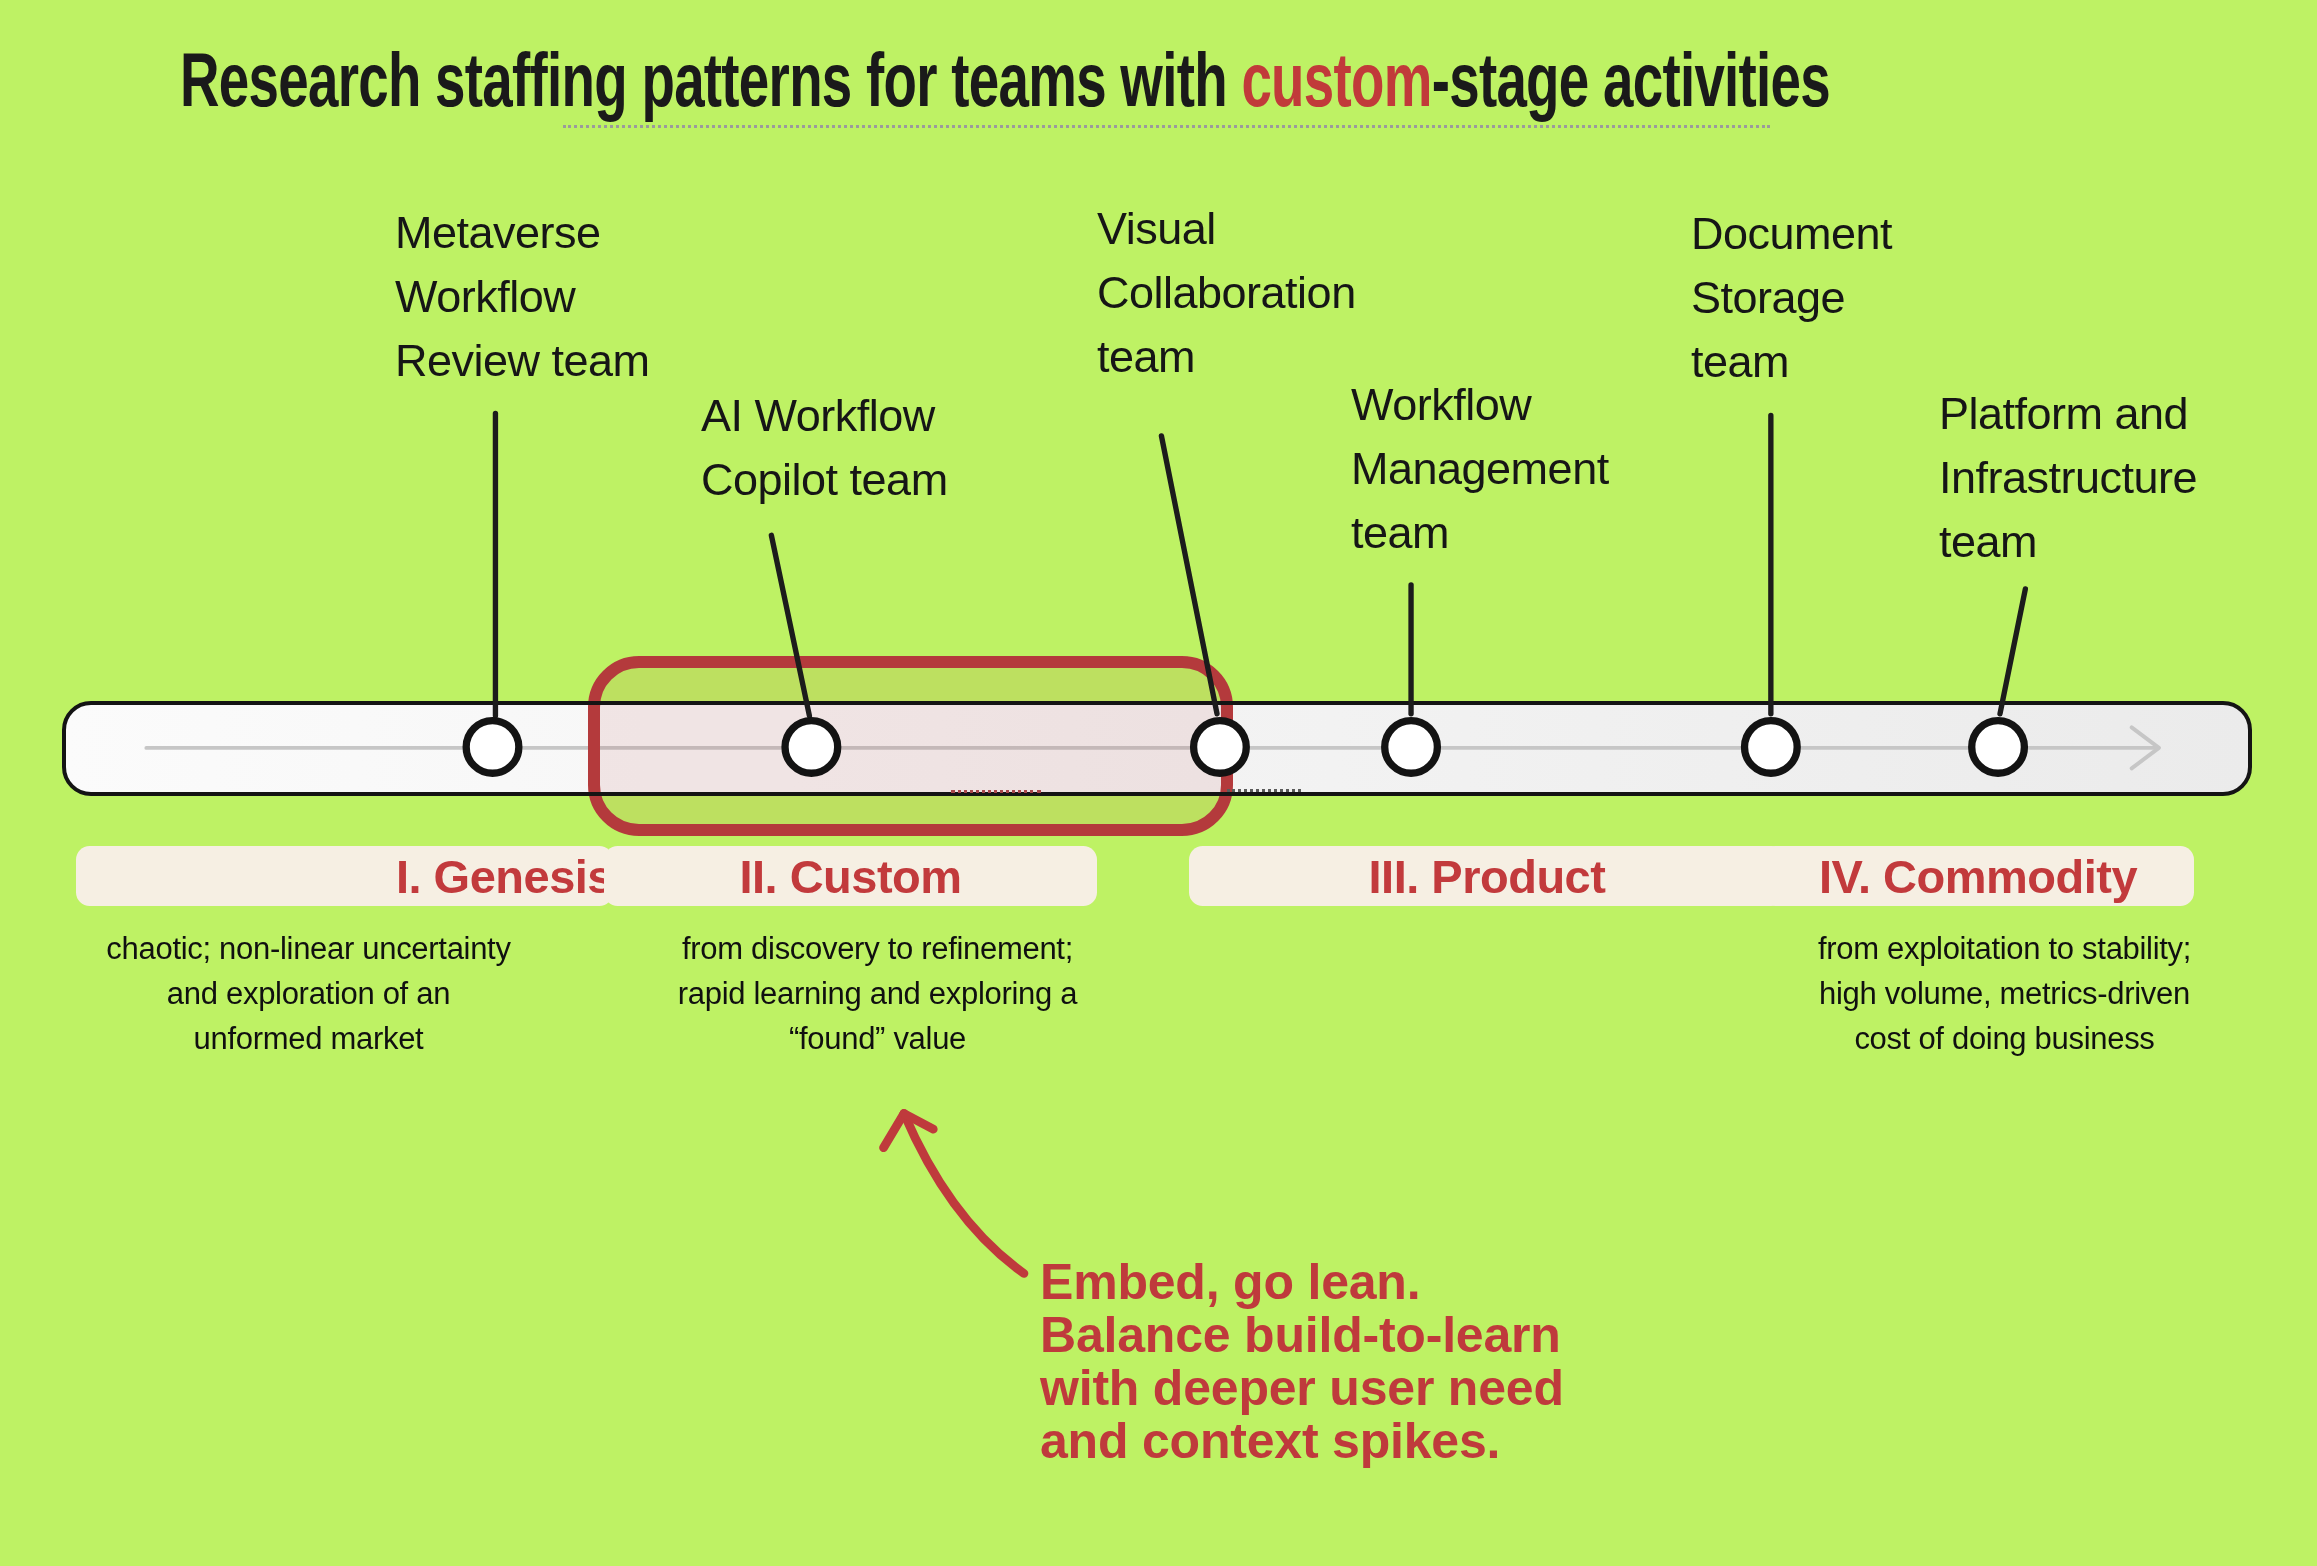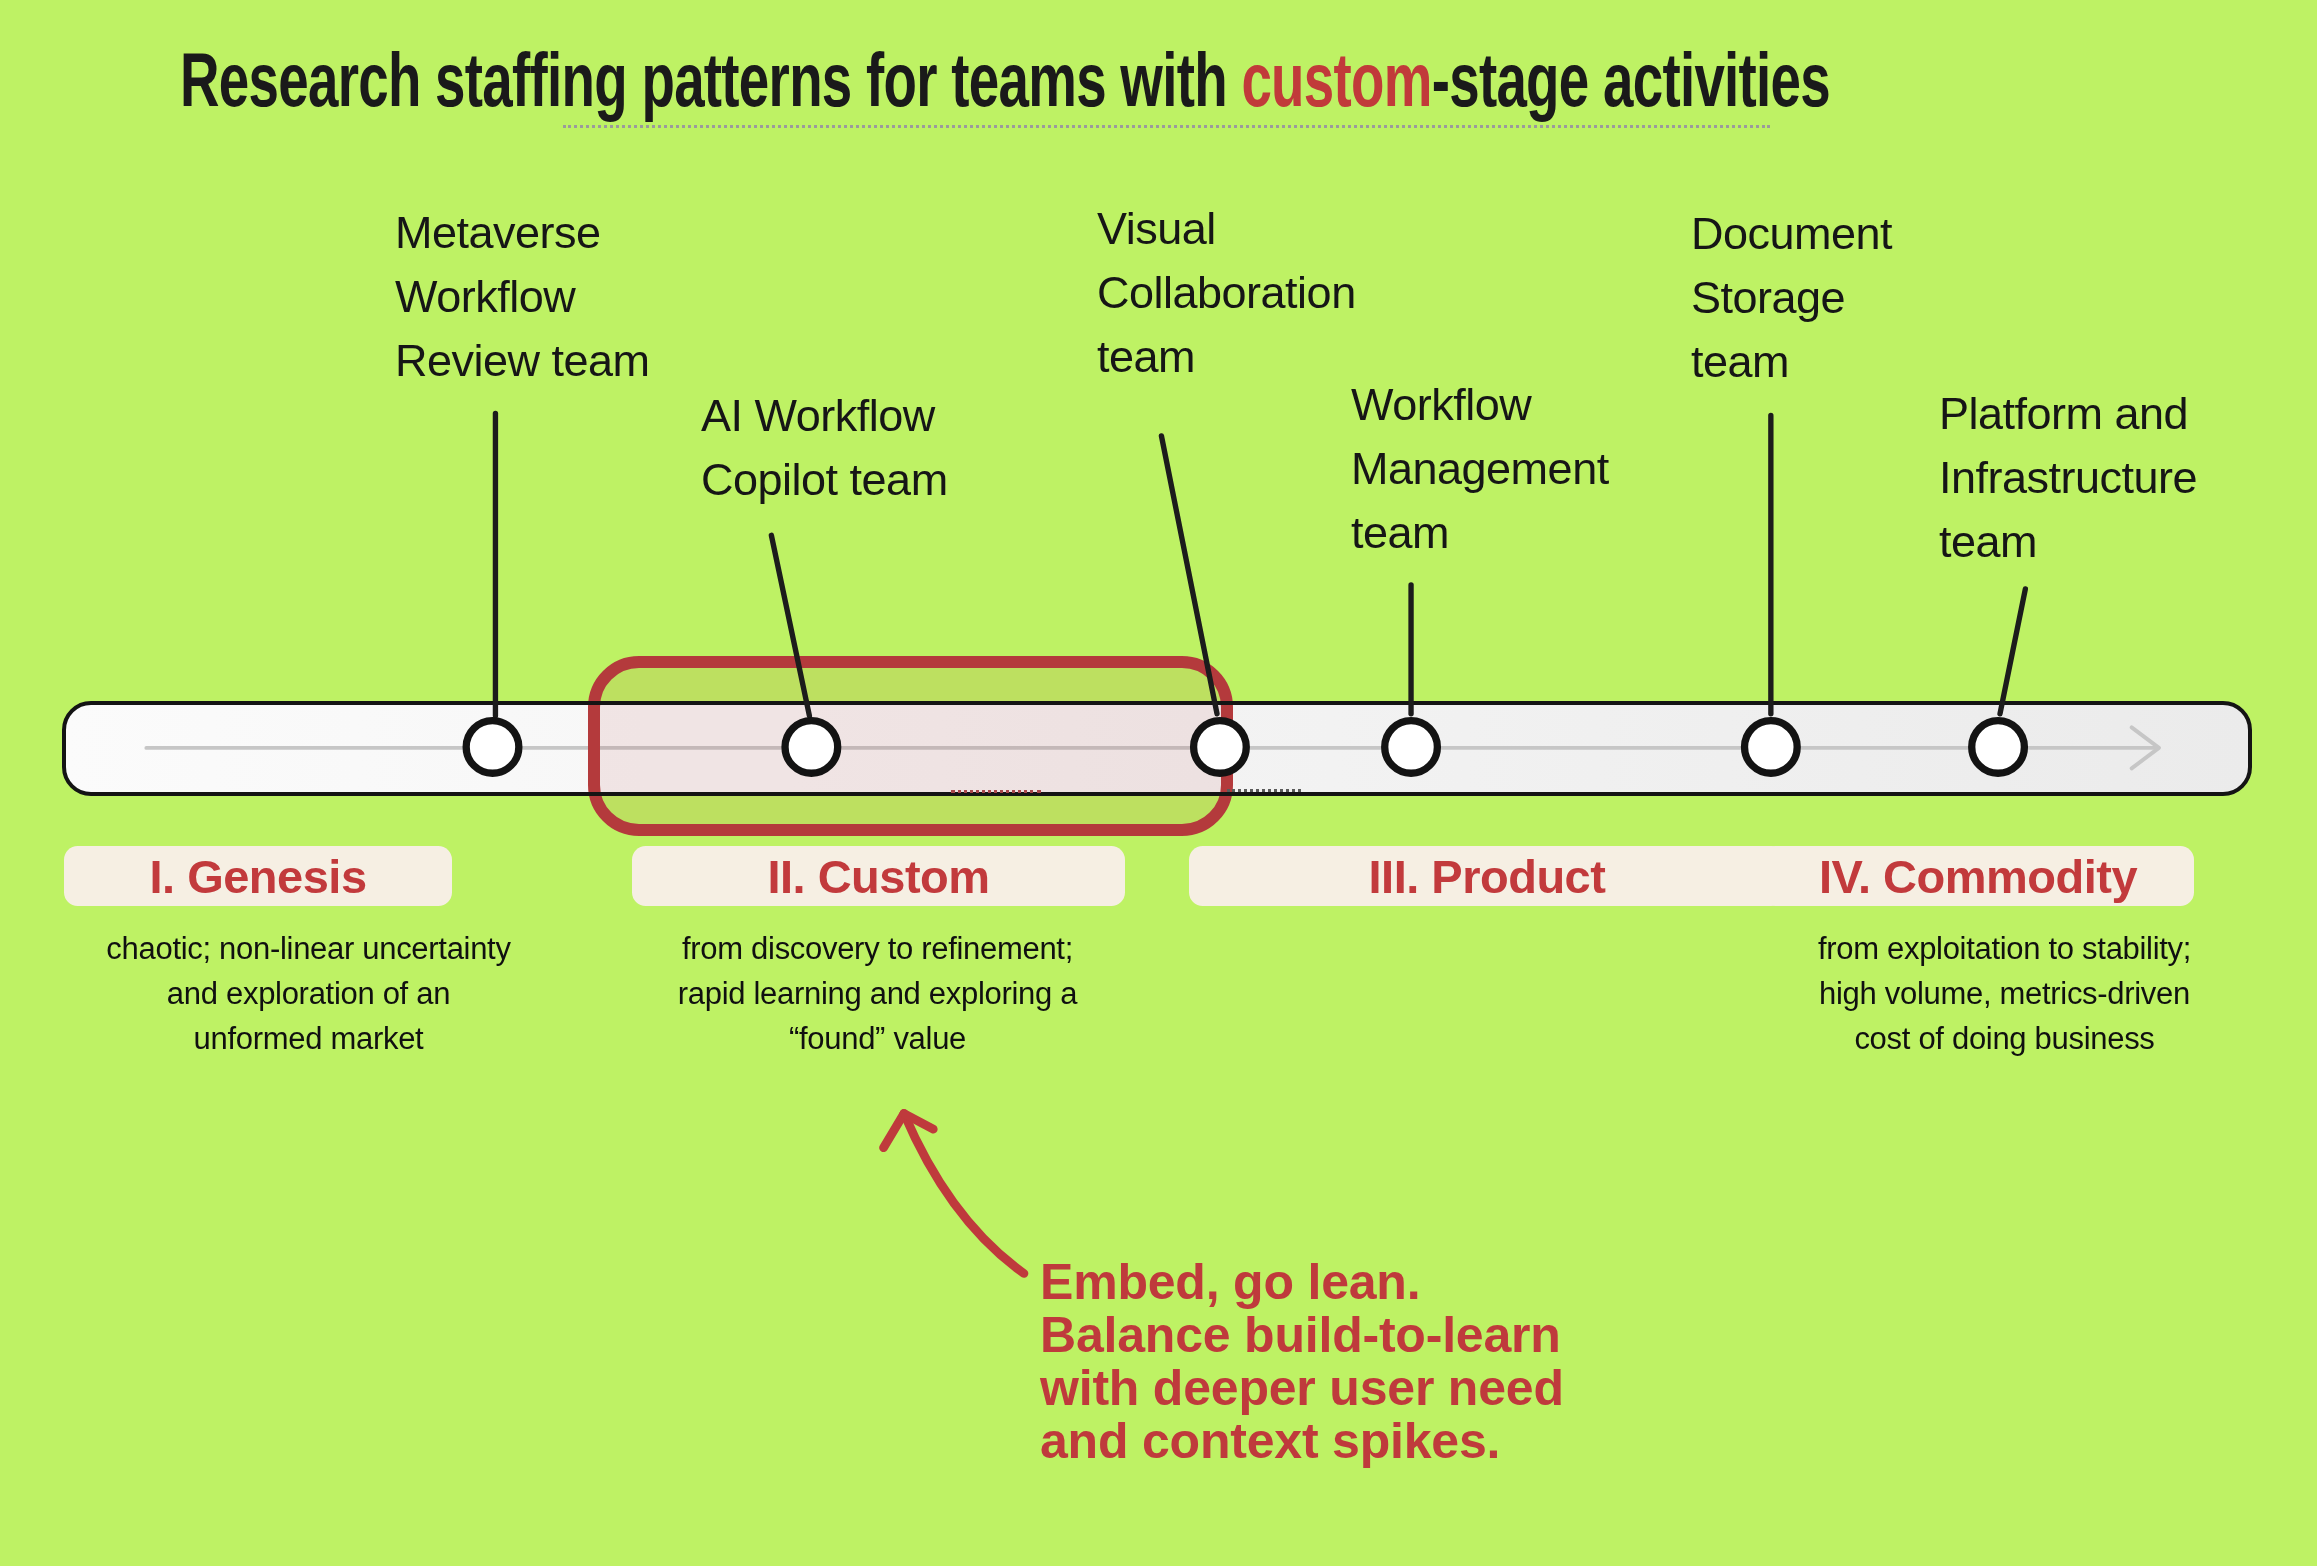--- a/index.html
+++ b/index.html
@@ -52,22 +52,22 @@
   #dashes-2{left:1227px;top:789px;width:74px;border-top-color:#5a5a5a;}
 
   .layer{left:0;top:0;width:2317px;height:1566px;pointer-events:none;}
 
   
   .stage-pill{
     top:846px;height:60px;border-radius:13.7px;background:#f6efe3;
     display:flex;align-items:center;justify-content:center;
     font-size:47px;font-weight:700;color:#c23a3c;letter-spacing:-0.5px;
   }
-  #pill-0{left:64px;width:388px;}
-  #pill-1{left:632px;width:493px;}
+  #pill-0{left:76px;width:537px;justify-content:flex-end;}
+  #pill-1{left:604px;width:493px;}
   #pill-2{left:1189px;width:596px;}
   #pill-3{left:1762px;width:432px;}
 
   .stage-desc{
     top:926px;width:527px;font-size:31px;line-height:45px;color:#101010;
     text-align:center;white-space:pre-line;letter-spacing:-0.3px;
   }
   #desc-0{left:45px;}
   #desc-1{left:614px;}
   #desc-2{left:1173px;}

